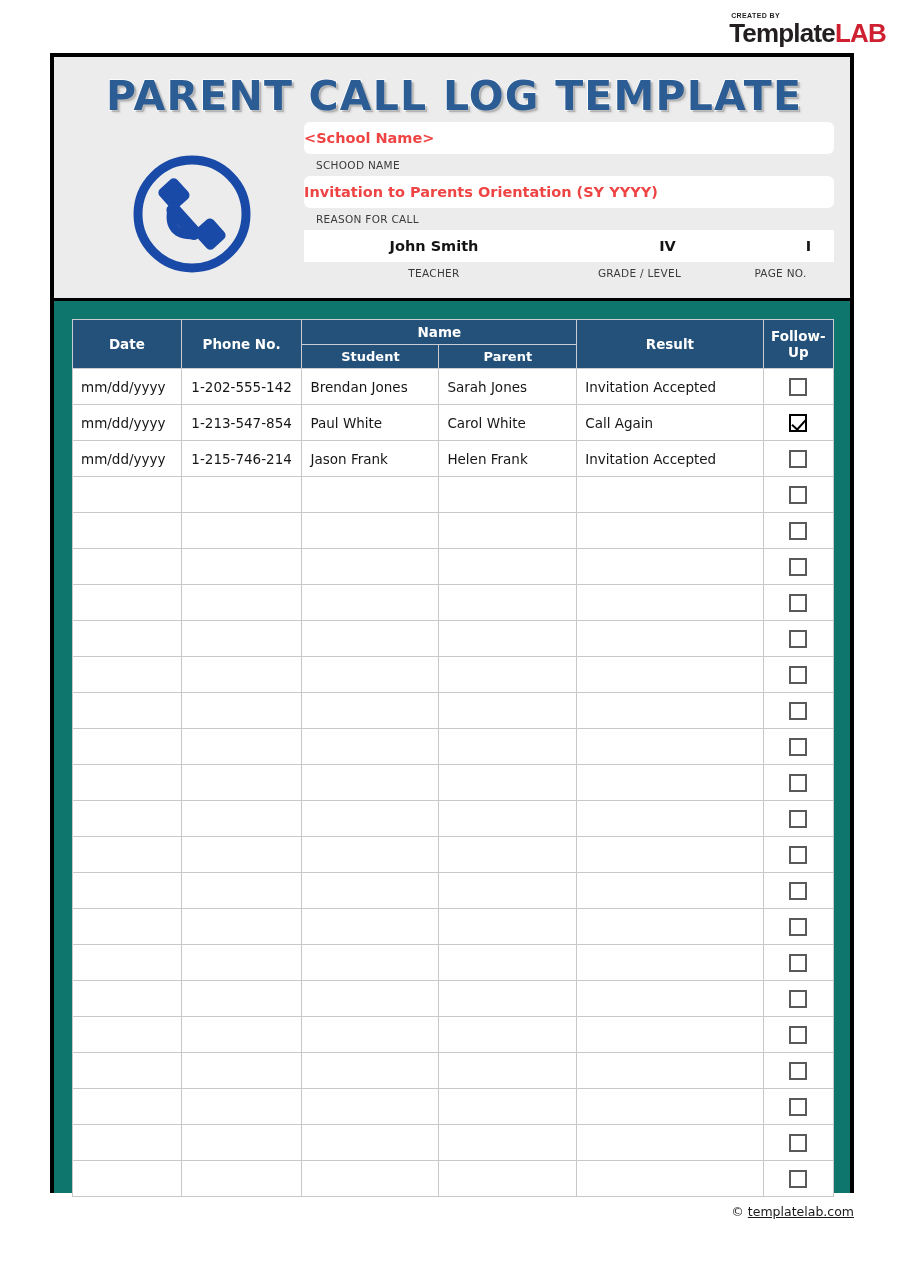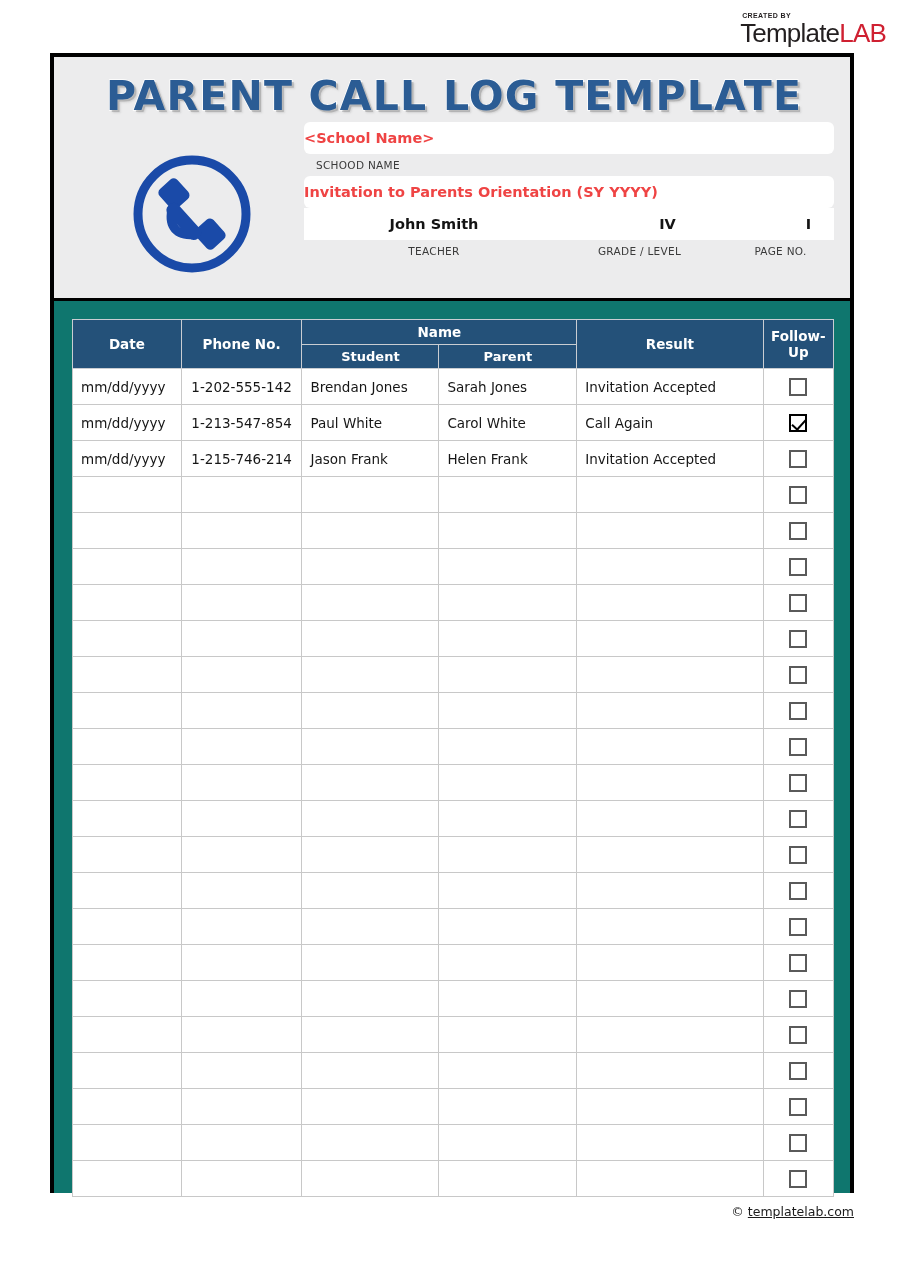--- a/index.html
+++ b/index.html
@@ -28,21 +28,21 @@
     font-size: 7px;
     font-weight: bold;
     letter-spacing: 0.4px;
     color: #231f20;
     margin-bottom: 1px;
     text-align: left;
     padding-left: 2px;
   }
   .brand-name {
     font-size: 26px;
-    font-weight: normal;
+    font-weight: bold;
     letter-spacing: -0.8px;
     line-height: 1;
     white-space: nowrap;
   }
   .brand-template { color: #231f20; }
   .brand-lab { color: #cf2031; }
 
   
   .doc-frame {
     position: absolute;
@@ -251,20 +251,21 @@
         </g>
       </svg>
     </div>
 
     <div class="fields">
 
       <div class="field-value">&lt;School Name&gt;</div>
       <div class="field-caption">SCHOOD NAME</div>
 
       <div class="field-value">Invitation to Parents Orientation (SY YYYY)</div>
+      <div class="field-caption">REASON FOR CALL</div>
 
       <div class="field-value-group">
         <span class="split-a cell-pad">John Smith</span>
         <span class="split-b">IV</span>
         <span class="split-c">I</span>
       </div>
       <div class="field-caption-group">
         <span class="split-a cell-pad">TEACHER</span>
         <span class="split-b">GRADE / LEVEL</span>
         <span class="split-c">PAGE NO.</span>

